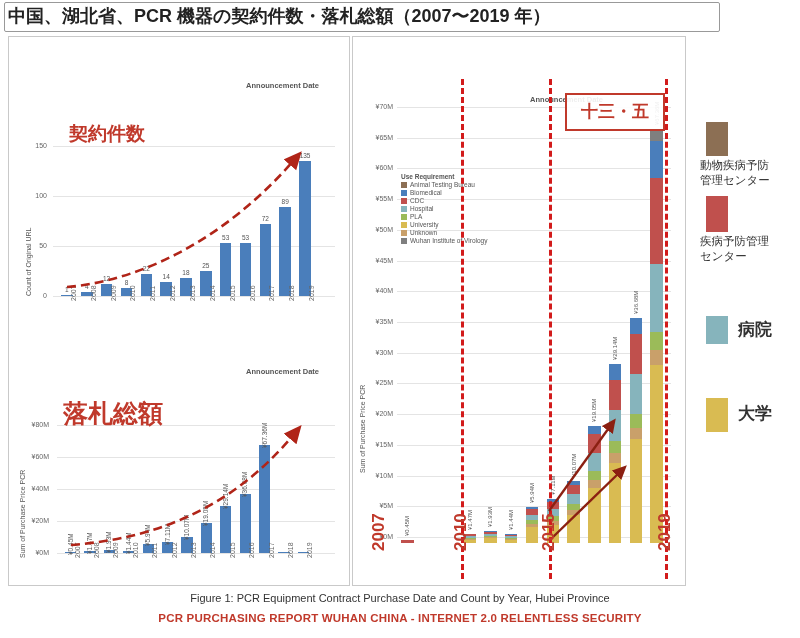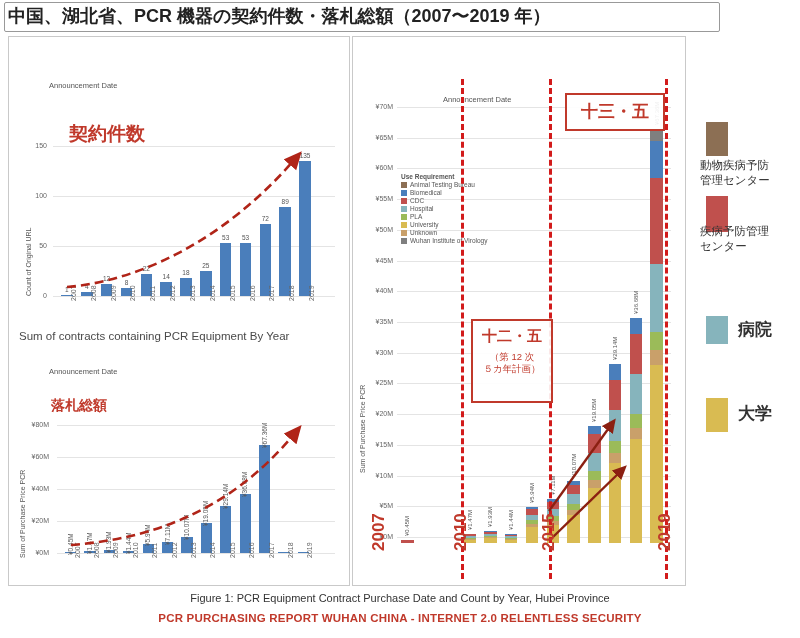--- a/index.html
+++ b/index.html
@@ -23,21 +23,21 @@
   
   .left-panel{
     position:absolute;left:8px;top:36px;width:340px;height:548px;
     border:1px solid #c9c9c9;background:#fff;
   }
   .panel-head{
     font-size:11.5px;color:#4a4a4a;line-height:14px;
     padding:6px 8px 2px 10px;
   }
   .axis-sub{
-    font-size:7.5px;color:#555;text-align:left;font-weight:normal;
+    font-size:7.5px;color:#555;text-align:right;font-weight:bold;
   }
   .plot{position:relative;}
   .ylabel{
     position:absolute;transform:rotate(-90deg);transform-origin:left top;
     font-size:7px;color:#555;white-space:nowrap;
   }
   .gridline{position:absolute;left:0;right:0;border-top:1px solid #e4e4e4;}
   .ytick{position:absolute;font-size:7px;color:#666;text-align:right;width:30px;}
   .bar{position:absolute;bottom:0;background:#4a7ebb;}
   .barval{
@@ -157,21 +157,20 @@
     <svg style="position:absolute;left:0;top:0;width:340px;height:240px;pointer-events:none;">
       <defs>
           <marker id="ah1" markerWidth="7" markerHeight="7" refX="3" refY="3.2" orient="auto">
         <path d="M0,0 L7,3.2 L0,6.4 z" fill="#b02418"></path>
           </marker>
         </defs>
       <path d="M58,206 C130,200 215,160 286,78" stroke="#b02418" stroke-width="2.6" fill="none" stroke-dasharray="9,5" marker-end="url(#ah1)"></path>
     </svg>
   </div>
 
-  <div class="panel-head" style="position:absolute;left:0;top:286px;width:330px;">Sum of contracts containing PCR Equipment By Year</div>
 
   <div class="plot" style="position:absolute;left:0;top:326px;width:340px;height:220px;">
     <div class="ylabel" style="left:10px;top:195px;">Sum of Purchase Price PCR</div>
     <div class="axis-sub" style="position:absolute;left:40px;top:4px;width:270px;">Announcement Date</div>
 
     <div class="gridline" style="top:190px;left:48px;right:14px;"></div>
     <div class="gridline" style="top:158px;left:48px;right:14px;"></div>
     <div class="gridline" style="top:126px;left:48px;right:14px;"></div>
     <div class="gridline" style="top:94px;left:48px;right:14px;"></div>
     <div class="gridline" style="top:62px;left:48px;right:14px;"></div>
@@ -218,21 +217,21 @@
         <div class="xtick" style="left: 109.615px; top: 2px;">2012</div>
         <div class="xtick" style="left: 129px; top: 2px;">2013</div>
         <div class="xtick" style="left: 148.385px; top: 2px;">2014</div>
         <div class="xtick" style="left: 167.769px; top: 2px;">2015</div>
         <div class="xtick" style="left: 187.154px; top: 2px;">2016</div>
         <div class="xtick" style="left: 206.538px; top: 2px;">2017</div>
         <div class="xtick" style="left: 225.923px; top: 2px;">2018</div>
         <div class="xtick" style="left: 245.308px; top: 2px;">2019</div>
       </div>
 
-    <div class="jp-red" style="left:42px;top:34px;font-size:14px;">落札総額</div>
+    <div class="jp-red" style="left:54px;top:34px;font-size:25px;">落札総額</div>
 
     <svg style="position:absolute;left:0;top:0;width:340px;height:220px;pointer-events:none;">
       <defs>
           <marker id="ah2" markerWidth="7" markerHeight="7" refX="3" refY="3.2" orient="auto">
         <path d="M0,0 L7,3.2 L0,6.4 z" fill="#b02418"></path>
           </marker>
         </defs>
       <path d="M62,182 C140,176 220,150 286,70" stroke="#b02418" stroke-width="2.6" fill="none" stroke-dasharray="9,5" marker-end="url(#ah2)"></path>
     </svg>
   </div>
@@ -439,24 +438,20 @@
           </div>
         </div>
         <div class="stackval" style="left: 262.615px; top: 12.2171px; transform: rotate(-90deg); transform-origin: left bottom;">¥67.36M</div>
       </div>
 
     <div class="dash-v" style="left:108px;top:6px;height:500px;"></div>
     <div class="dash-v" style="left:196px;top:6px;height:500px;"></div>
     <div class="dash-v" style="left:312px;top:6px;height:500px;"></div>
 
     <div class="plan-box" style="left:212px;top:20px;width:96px;height:34px;line-height:34px;font-size:17px;">十三・五</div>
-    <div class="plan-box" style="left:118px;top:246px;width:78px;height:74px;font-size:15px;padding-top:6px;">
-      <div>十二・五</div>
-      <div style="font-size:9.5px;font-weight:normal;margin-top:5px;line-height:12px;">（第 12 次<br>５カ年計画）</div>
-    </div>
 
     <svg style="position:absolute;left:0;top:0;width:332px;height:510px;pointer-events:none;">
       <defs>
           <marker id="ah3" markerWidth="6" markerHeight="6" refX="2.6" refY="2.8" orient="auto">
         <path d="M0,0 L6,2.8 L0,5.6 z" fill="#8b2012"></path>
           </marker>
         </defs>
       <path d="M196,438 L258,352" stroke="#8b2012" stroke-width="2.4" fill="none" marker-end="url(#ah3)"></path>
       <path d="M200,464 L268,398" stroke="#8b2012" stroke-width="2.4" fill="none" marker-end="url(#ah3)"></path>
     </svg>
@@ -465,21 +460,21 @@
     <div class="yearlabel" style="left:98px;top:478px;">2010</div>
     <div class="yearlabel" style="left:186px;top:478px;">2015</div>
     <div class="yearlabel" style="left:302px;top:478px;">2019</div>
   </div>
 </div>
 
 <div class="key-sw" style="left:706px;top:122px;width:22px;height:34px;background:#8c6f54;"></div>
 <div class="key-tx" style="left:700px;top:158px;width:100px;">動物疾病予防<br>管理センター</div>
 
 <div class="key-sw" style="left:706px;top:196px;width:22px;height:36px;background:#c0504d;"></div>
-<div class="key-tx" style="left:700px;top:224px;width:100px;">疾病予防管理<br>センター</div>
+<div class="key-tx" style="left:700px;top:234px;width:100px;">疾病予防管理<br>センター</div>
 
 <div class="key-sw" style="left:706px;top:316px;width:22px;height:28px;background:#86b4bc;"></div>
 <div class="key-tx big" style="left:738px;top:322px;">病院</div>
 
 <div class="key-sw" style="left:706px;top:398px;width:22px;height:34px;background:#d9bb52;"></div>
 <div class="key-tx big" style="left:738px;top:406px;">大学</div>
 
 <div class="caption">Figure 1: PCR Equipment Contract Purchase Date and Count by Year, Hubei Province</div>
 <div class="footer">PCR PURCHASING REPORT WUHAN CHINA - INTERNET 2.0 RELENTLESS SECURITY</div>
 

